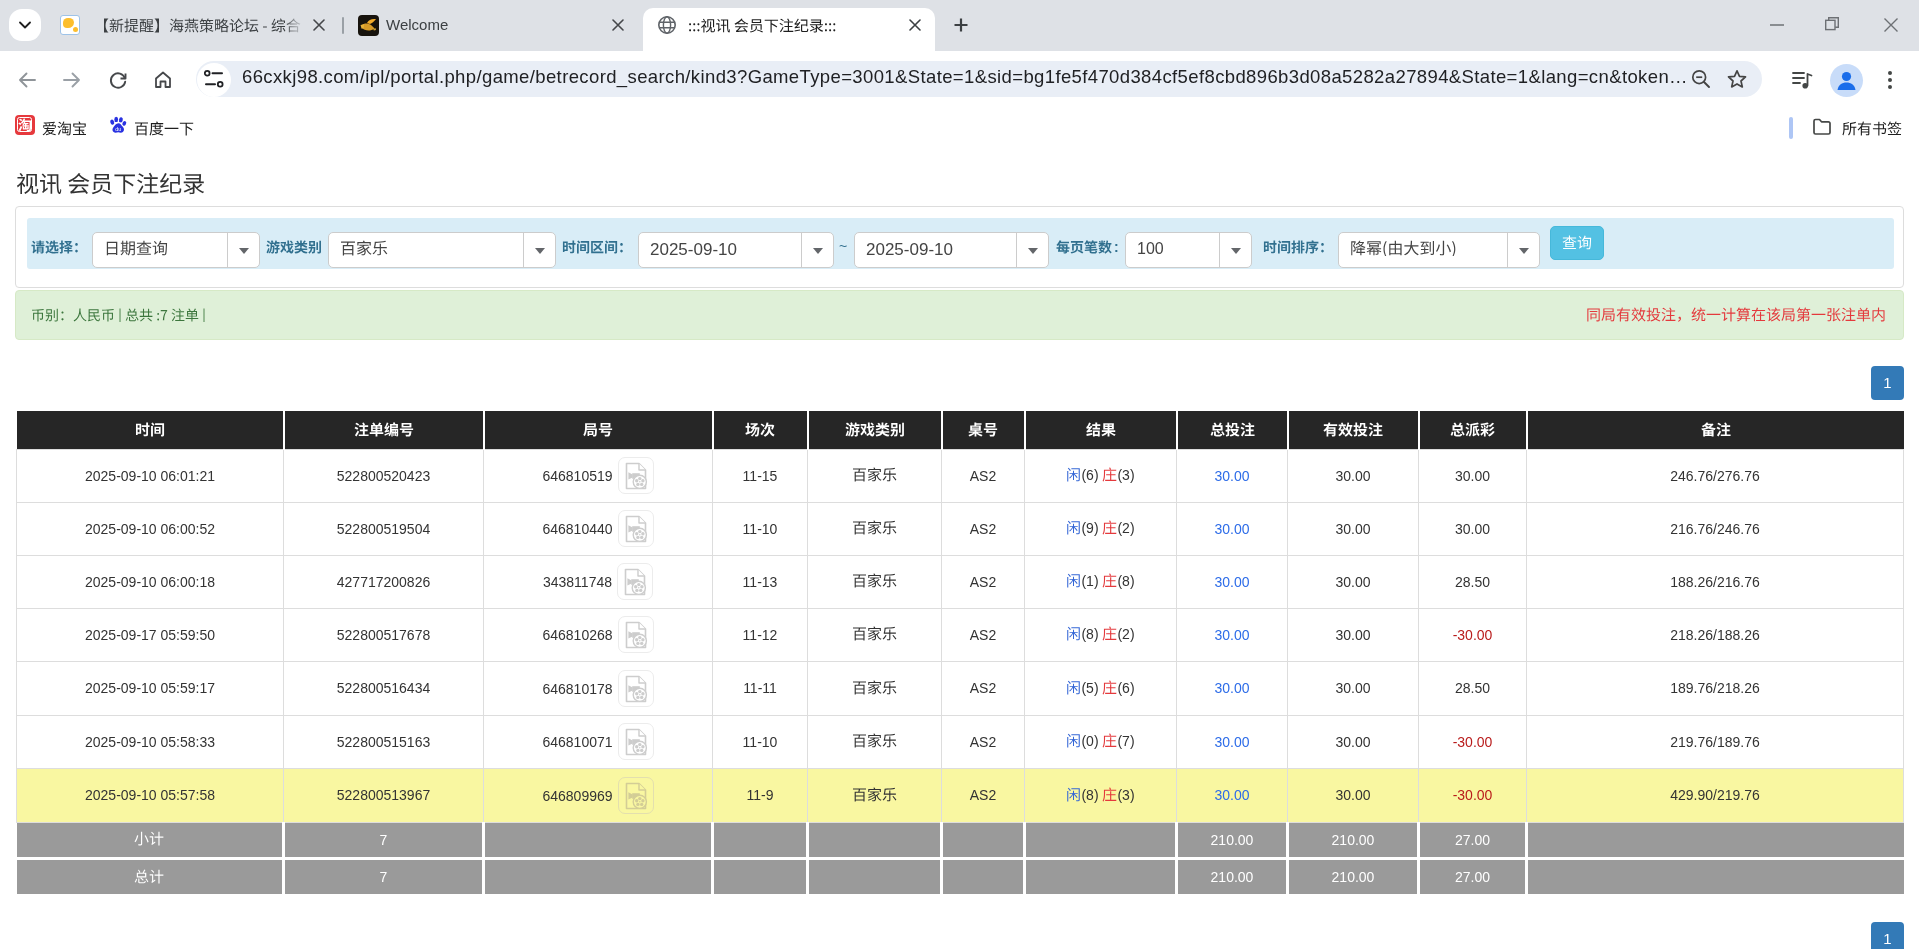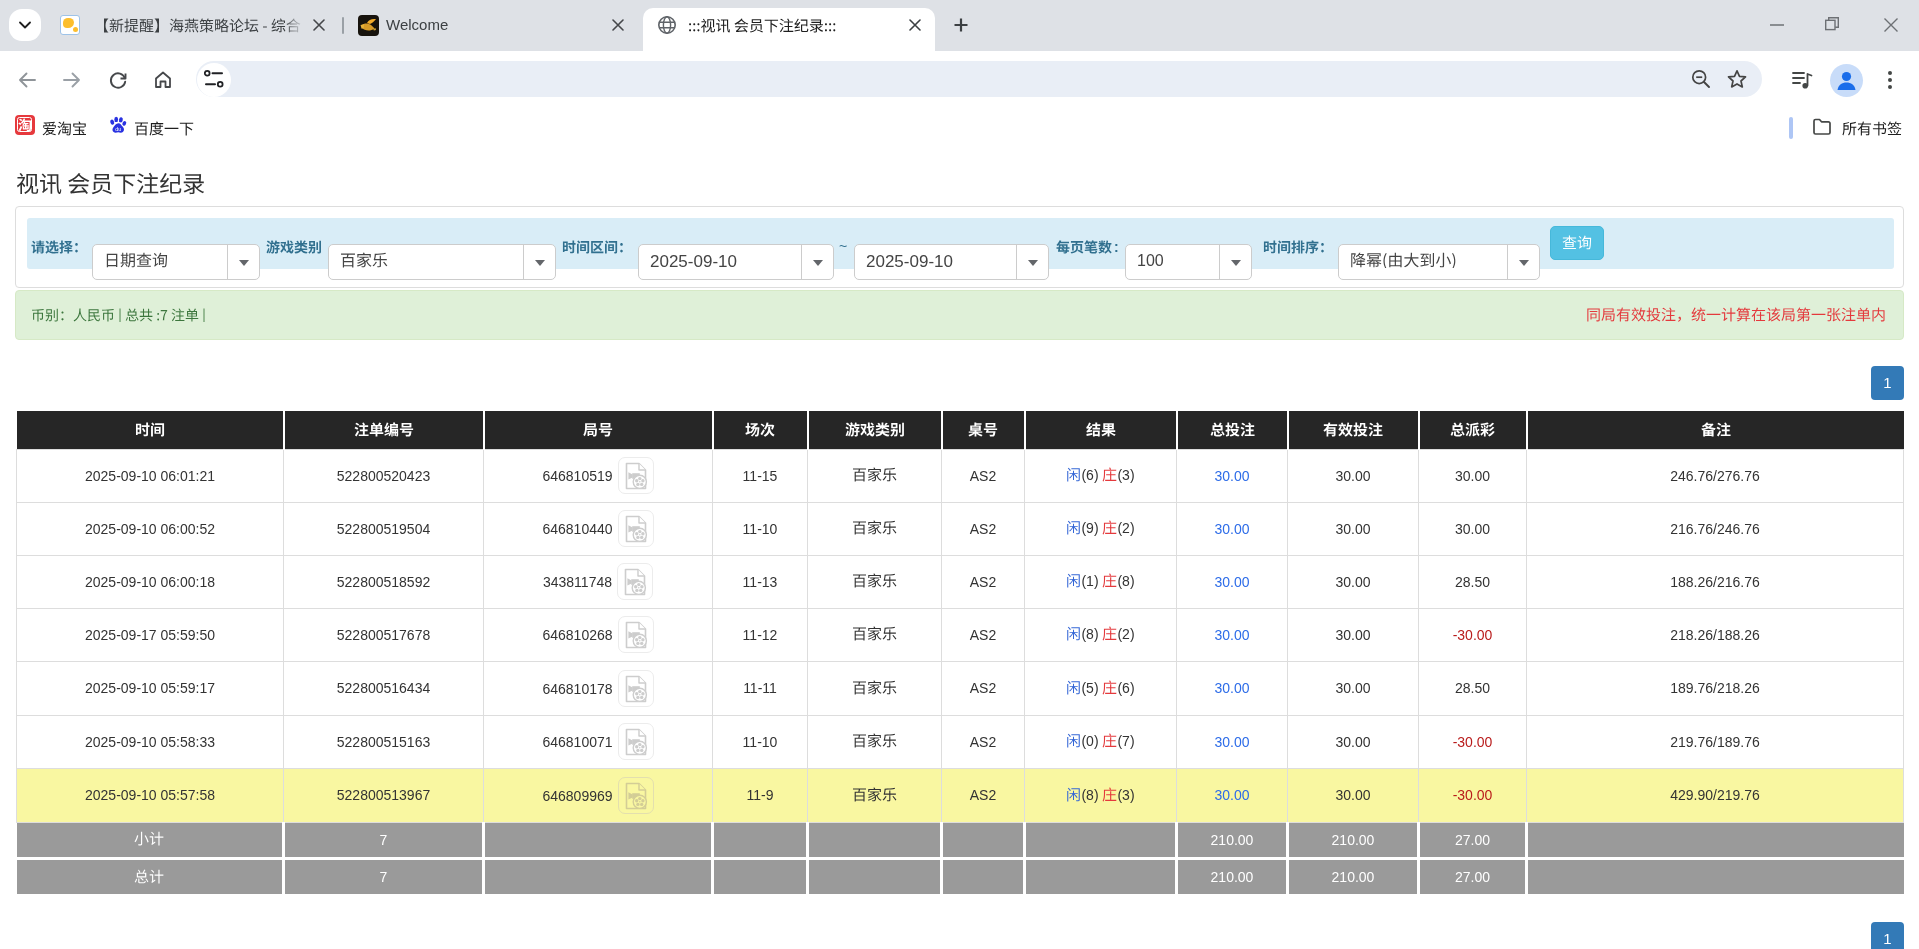--- a/index.html
+++ b/index.html
@@ -11,21 +11,21 @@
 #tabsearch{position:absolute;left:9px;top:9px;width:32px;height:32px;border-radius:13px;background:#fff}
 #activetab{position:absolute;left:643px;top:8px;width:292px;height:43px;background:#fff;border-radius:10px 10px 0 0}
 .tcurve{position:absolute;top:41px;width:10px;height:10px;background:#dee1e6}
 .tcurvew{position:absolute;top:41px;width:10px;height:10px;background:#fff}
 #omni{position:absolute;left:196px;top:10px;width:1566px;height:36px;border-radius:18px;background:#e9eef6}
 #url{position:absolute;left:46px;top:5px;font-size:18.5px;color:#202124;letter-spacing:0.38px;white-space:nowrap}
 .bbi{position:absolute;top:0;height:40px;display:flex;align-items:center;font-size:15px;color:#1f1f1f}
 
 #panel{position:absolute;left:15px;top:206px;width:1889px;height:82px;border:1px solid #ddd;border-radius:4px;background:#fff}
 #strip{position:absolute;left:11px;top:11px;width:1867px;height:51px;background:#d9edf7;border-radius:3px}
-.sel{position:absolute;top:244px;height:36px;background:#fff;border:1px solid #ccc;border-radius:5px;font-size:16px;color:#444}
+.sel{position:absolute;top:232px;height:36px;background:#fff;border:1px solid #ccc;border-radius:5px;font-size:16px;color:#444}
 .sel .tx{position:absolute;left:11px;top:7px;white-space:nowrap}
 .sel .car{position:absolute;right:0;top:0;width:32px;height:34px;border-left:1px solid #ccc}
 .sel .car:after{content:"";position:absolute;left:11px;top:15px;border:5px solid transparent;border-top:6px solid #63666a;border-bottom:none}
 #btn{position:absolute;top:226px;left:1550px;width:54px;height:34px;background:#53c1e3;border:1px solid #46b8da;border-radius:5px;color:#fff;text-align:center}
 #alert{position:absolute;left:15px;top:290px;width:1889px;height:50px;background:#dff0d8;border:1px solid #d6e9c6;border-radius:4px}
 .pgsq{position:absolute;width:33px;height:34px;background:#337ab7;border-radius:4px;color:#fff;font-size:15px;text-align:center;line-height:34px}
 
 #tbl{position:absolute;left:16px;top:411px;border-collapse:collapse;table-layout:fixed;font-size:14px;color:#333}
 #tbl th{background:#262626;height:38px;font-size:15px;color:#fff;font-weight:bold;border-right:2px solid #fff;padding:0;text-align:center}
 #tbl th:last-child{border-right:none}
@@ -111,20 +111,21 @@
       <path d="M3 8.5 L10 2.5 L17 8.5 V17 H12.5 V11.5 H7.5 V17 H3 Z" stroke="#46484b" stroke-width="1.8" stroke-linejoin="round"></path>
     </svg>
     <div id="omni">
       <div class="abs" style="left:1px;top:1.5px;width:34px;height:34px;border-radius:50%;background:#fff"></div>
       <svg class="abs" style="left:8px;top:7.5px" width="20" height="20" viewBox="0 0 20 20" fill="none">
         <circle cx="3.2" cy="4.2" r="2.4" stroke="#202124" stroke-width="1.8"></circle>
         <path d="M8.5 4.2 H18" stroke="#202124" stroke-width="2" stroke-linecap="round"></path>
         <path d="M2 15.2 H11" stroke="#202124" stroke-width="2" stroke-linecap="round"></path>
         <circle cx="16.2" cy="15.2" r="2.4" stroke="#202124" stroke-width="1.8"></circle>
       </svg>
+      <div id="url">66cxkj98.com/ipl/portal.php/game/betrecord_search/kind3?GameType=3001&amp;State=1&amp;sid=bg1fe5f470d384cf5ef8cbd896b3d08a5282a27894&amp;State=1&amp;lang=cn&amp;token…</div>
       <svg class="abs" style="left:1495px;top:8px" width="20" height="20" viewBox="0 0 20 20" fill="none">
         <circle cx="8.2" cy="8.2" r="6.4" stroke="#444" stroke-width="1.7"></circle>
         <path d="M5.2 8.2 H11.2" stroke="#444" stroke-width="1.7"></path>
         <path d="M13 13 L18 18" stroke="#444" stroke-width="1.9" stroke-linecap="round"></path>
       </svg>
       <svg class="abs" style="left:1531px;top:8px" width="20" height="20" viewBox="0 0 20 20" fill="none">
         <path d="M10 1.8 L12.5 7.3 L18.5 7.9 L14 12 L15.3 17.9 L10 14.9 L4.7 17.9 L6 12 L1.5 7.9 L7.5 7.3 Z" stroke="#444" stroke-width="1.7" stroke-linejoin="round"></path>
       </svg>
     </div>
     <svg class="abs" style="left:1792px;top:19px" width="22" height="20" viewBox="0 0 22 20" fill="none">
@@ -350,21 +351,21 @@
           </svg>(9) <svg class="t" style="width:15.0px;height:15px;vertical-align:-1.8px;color:#e4393c;" viewBox="0 -880 1000 1000" aria-hidden="true">
             <use href="#g29"></use>
           </svg>(2)</td>
         <td><span class="blue">30.00</span></td>
         <td>30.00</td>
         <td>30.00</td>
         <td>216.76/246.76</td>
       </tr>
       <tr>
         <td>2025-09-10 06:00:18</td>
-        <td>522800518592</td>
+        <td>427717200826</td>
         <td><span style="vertical-align:middle">343811748</span><span class="vbtn"><svg style="position:absolute;left:4px;top:4px" width="26" height="28" viewBox="0 0 26 28" fill="none">
               <path d="M3.5 1.5 H16 L22.5 8 V26.5 H3.5 Z" stroke="#cdcdcd" stroke-width="1.6" stroke-linejoin="round" fill="#fff"></path>
               <path d="M16 1.5 V8 H22.5" stroke="#cdcdcd" stroke-width="1.4" stroke-linejoin="round" fill="#fff"></path>
               <path d="M9.2 11.2 H16.8 V16.8 H9.2 Z" fill="#cdcdcd"></path>
               <path d="M9.6 12.4 L5.4 10.2 V17.4 L9.6 15.4 Z" fill="#cdcdcd"></path>
               <circle cx="16.8" cy="19.8" r="6.6" fill="#fff" stroke="#cdcdcd" stroke-width="1.4"></circle>
               <circle cx="16.8" cy="16.6" r="1.7" fill="#cdcdcd"></circle>
               <circle cx="13.7" cy="18.8" r="1.7" fill="#cdcdcd"></circle>
               <circle cx="14.9" cy="22.4" r="1.7" fill="#cdcdcd"></circle>
               <circle cx="18.7" cy="22.4" r="1.7" fill="#cdcdcd"></circle>

